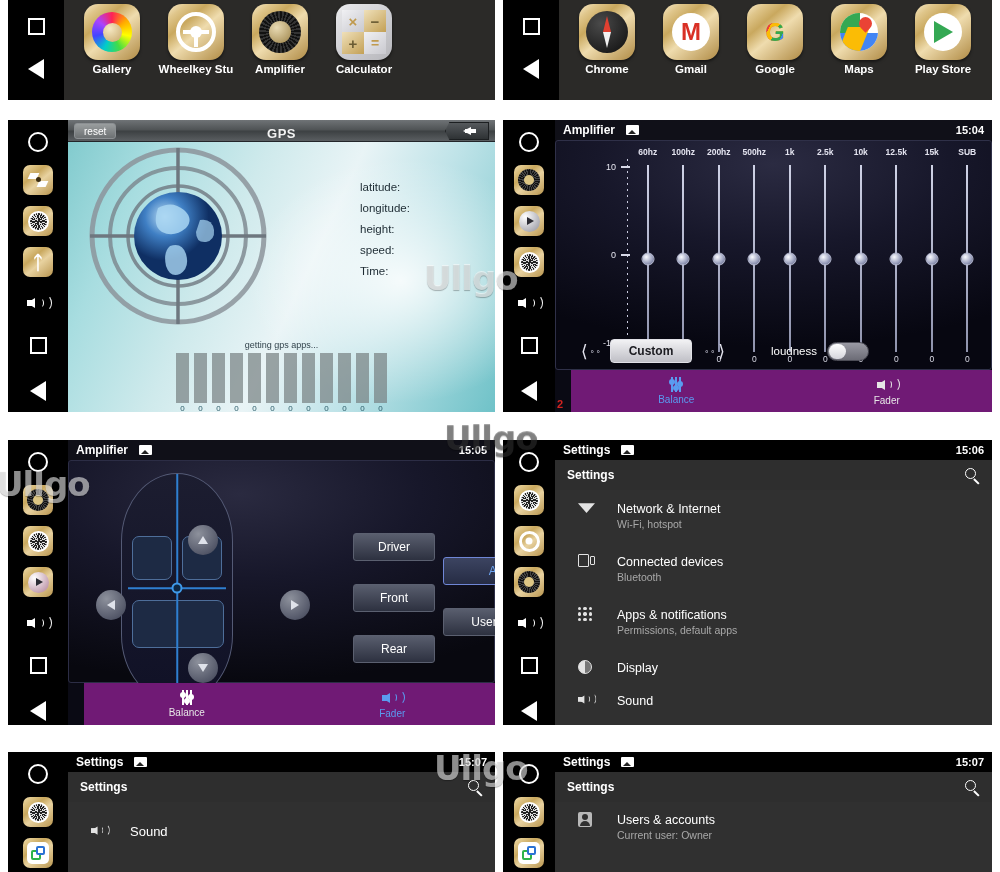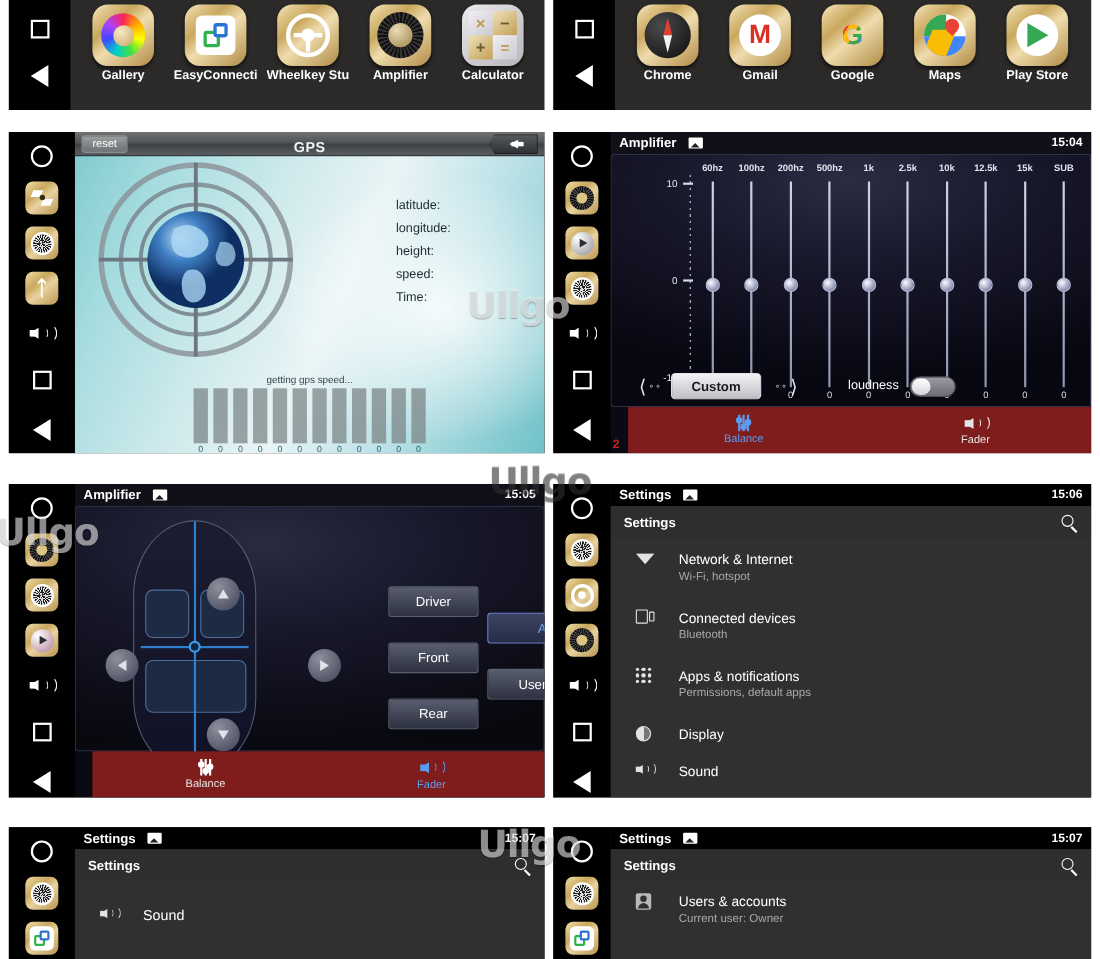--- a/index.html
+++ b/index.html
@@ -197,21 +197,21 @@
     width:42px;height:19px;border-radius:11px;
     background:linear-gradient(180deg,#9a9aa4,#6c6c76);
     position:relative;border:1px solid #4c4c56;
   }
   .toggle .kn{
     position:absolute;left:1px;top:1px;width:17px;height:15px;border-radius:9px;
     background:linear-gradient(180deg,#ffffff,#d5d5dc);
   }
   .tabbar{
     position:absolute;left:16px;right:0;bottom:0;height:42px;
-    background:#7f1d1d;display:flex;
+    background:#701a75;display:flex;
   }
   .tab{ flex:1;display:flex;flex-direction:column;align-items:center;justify-content:center;gap:2px;}
   .tab .tl{ font-size:10px;}
   .tab.on .tl{ color:#5a9bf0;}
   .tab.off .tl{ color:#e6e6e6;}
   .slider-ico{ display:flex;gap:2px;align-items:flex-end;height:15px;}
   .slider-ico i{ display:block;width:2px;height:15px;background:#5a9bf0;position:relative;}
   .slider-ico i::after{ content:"";position:absolute;left:-2px;width:6px;height:6px;border-radius:50%;background:#5a9bf0;}
   .slider-ico i:nth-child(1)::after{ top:2px;}
   .slider-ico i:nth-child(2)::after{ top:8px;}
@@ -301,31 +301,20 @@
       <div class="nav-tri"></div>
     </div>
     <div class="drawer-row" style="margin-left:62px;">
       <div class="app-cell">
         <div class="app-ico">
           <div style="width:40px;height:40px;border-radius:50%;background:conic-gradient(#f25,#fa0,#ff0,#4d4,#0cc,#44f,#a4f,#f25);display:flex;align-items:center;justify-content:center;">
             <div style="width:19px;height:19px;border-radius:50%;background:radial-gradient(circle at 35% 30%,#f6e9c4,#c6a667);"></div>
           </div>
         </div>
         <span class="app-label">Gallery</span>
-      </div>
-      <div class="app-cell">
-        <div class="app-ico">
-          <div style="width:36px;height:36px;border-radius:6px;background:#fff;display:flex;align-items:center;justify-content:center;">
-            <div style="position:relative;width:22px;height:22px;">
-              <div style="position:absolute;left:0;bottom:0;width:15px;height:15px;border:3px solid #2db34a;border-radius:3px;"></div>
-              <div style="position:absolute;right:0;top:0;width:13px;height:13px;border:3px solid #2a72d4;border-radius:3px;background:#fff;"></div>
-            </div>
-          </div>
-        </div>
-        <span class="app-label">EasyConnecti</span>
       </div>
       <div class="app-cell">
         <div class="app-ico">
           <div style="width:40px;height:40px;border-radius:50%;border:4px solid #fff;position:relative;">
             <div style="position:absolute;left:50%;top:50%;transform:translate(-50%,-50%);width:12px;height:12px;border-radius:50%;background:#fff;"></div>
             <div style="position:absolute;left:50%;top:50%;transform:translate(-50%,-1px);width:4px;height:16px;background:#fff;"></div>
             <div style="position:absolute;left:3px;top:14px;width:26px;height:4px;background:#fff;transform:rotate(0deg);"></div>
           </div>
         </div>
         <span class="app-label">Wheelkey Stu</span>
@@ -462,21 +451,21 @@
       </div>
 
       <div class="gps-fields">
         <div>latitude:</div>
         <div>longitude:</div>
         <div>height:</div>
         <div>speed:</div>
         <div>Time:</div>
       </div>
 
-      <div class="gps-status">getting gps speed...</div>
+      <div class="gps-status">getting gps apps...</div>
 
       <div class="sat-bars" id="satBars">
           <div class="sat-col">
             <div class="bar"></div>
             <span class="val">0</span>
           </div>
           <div class="sat-col">
             <div class="bar"></div>
             <span class="val">0</span>
           </div>

